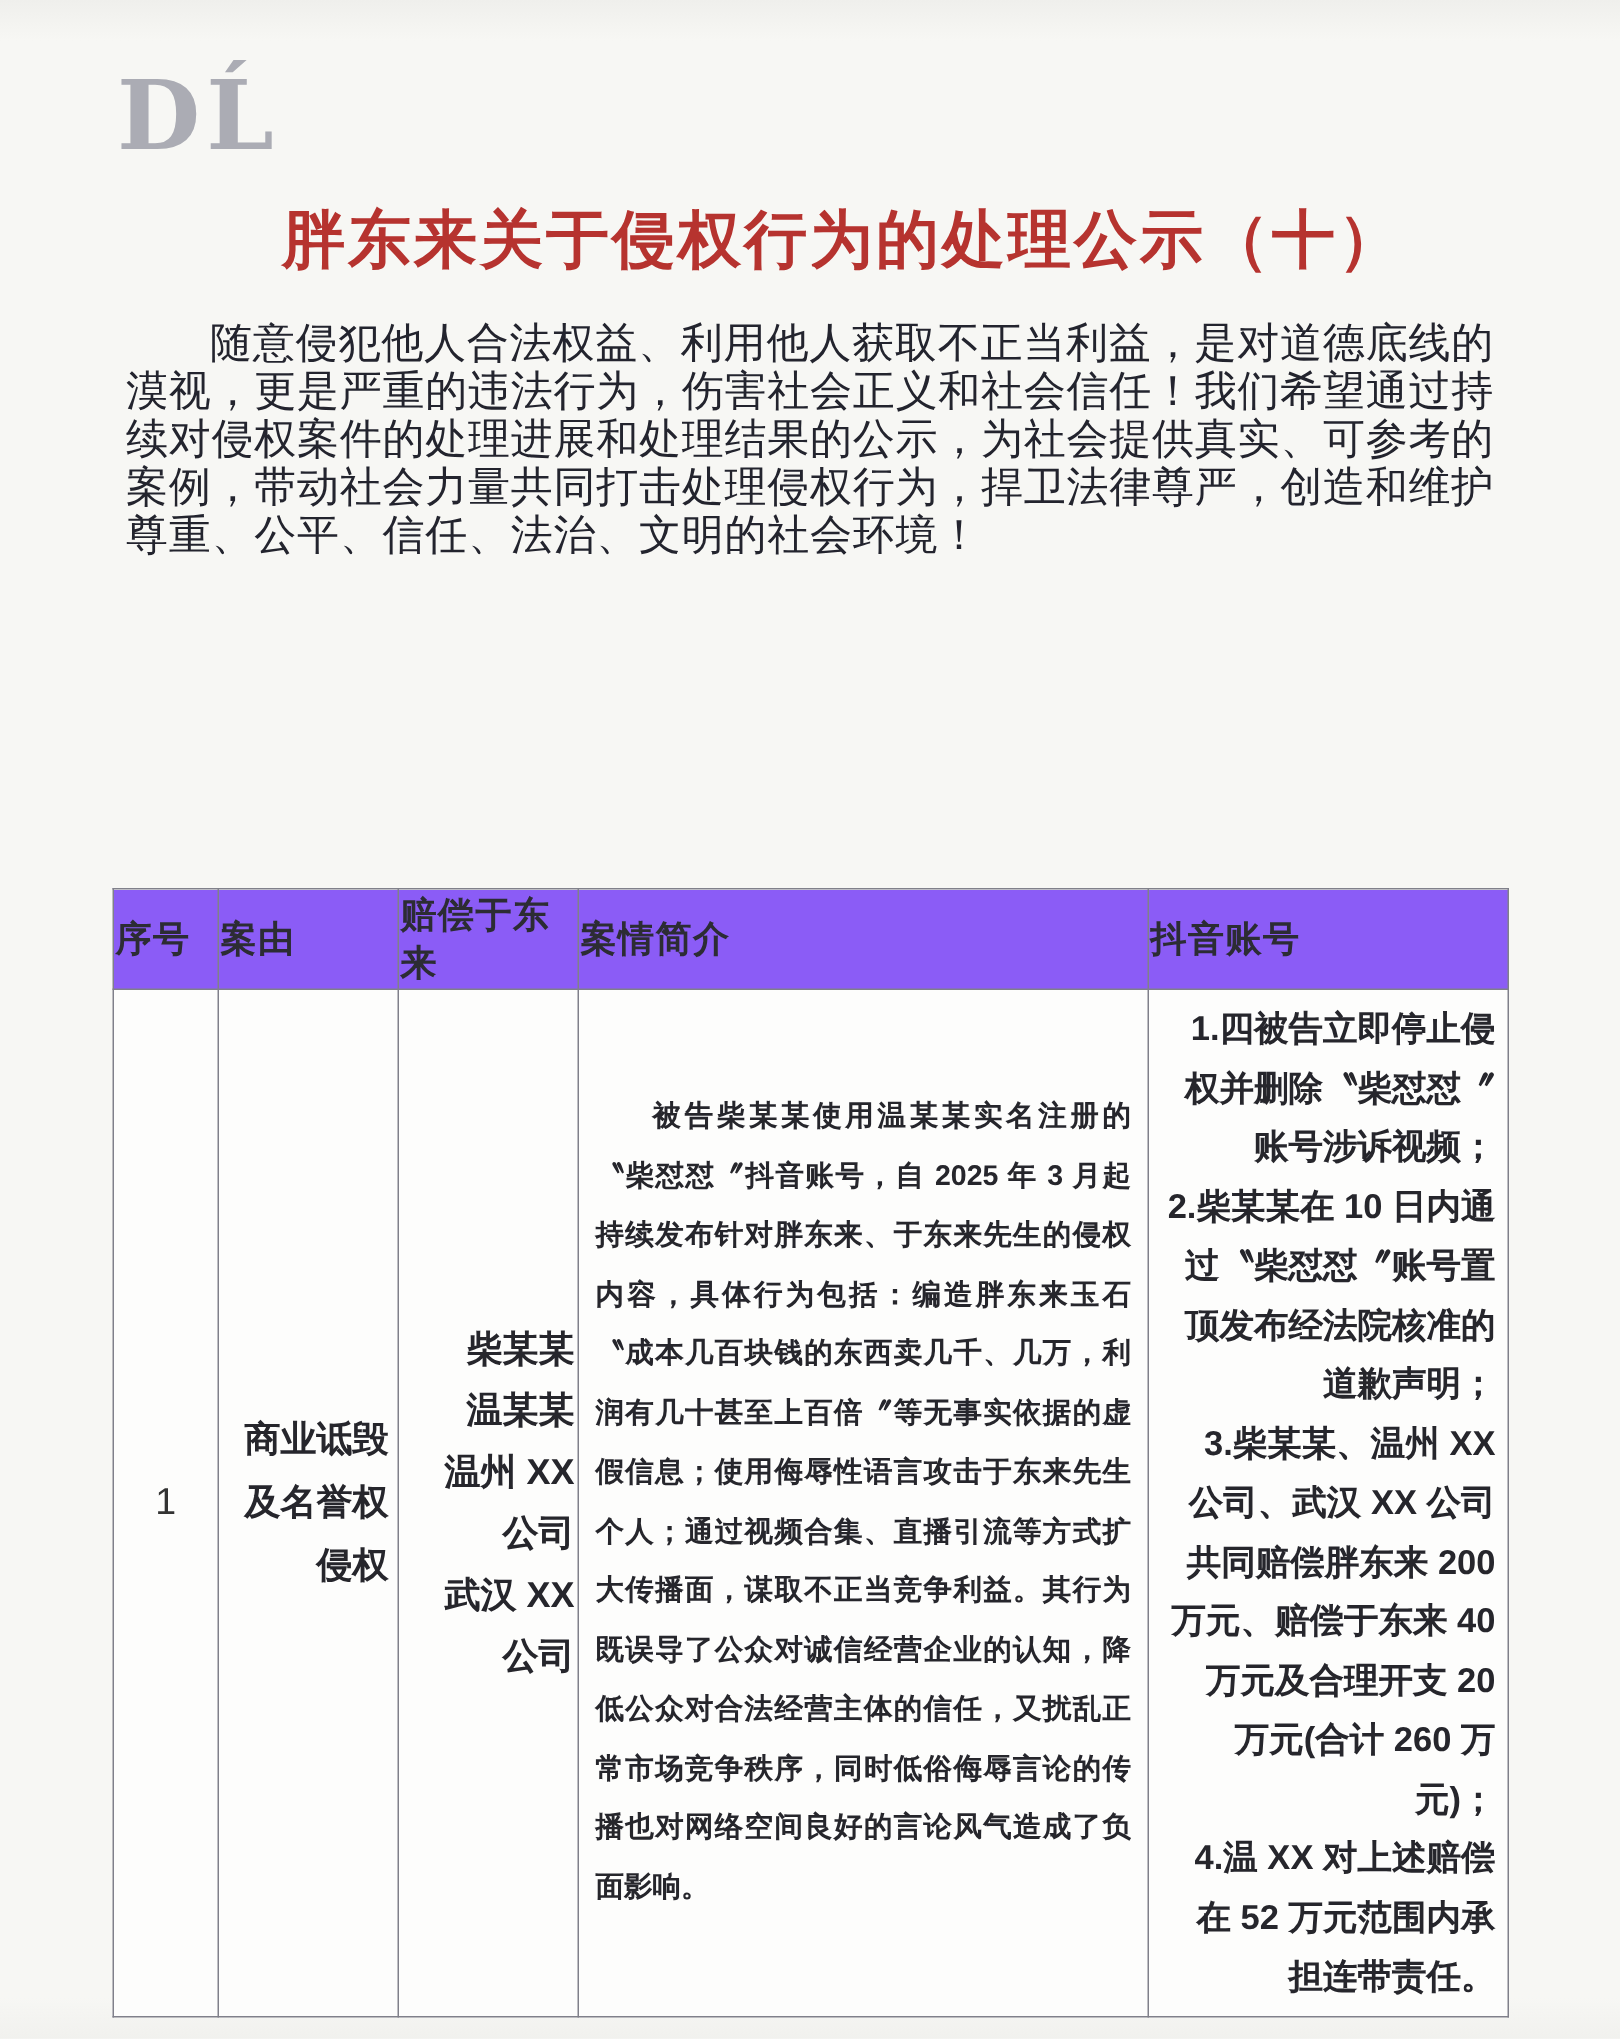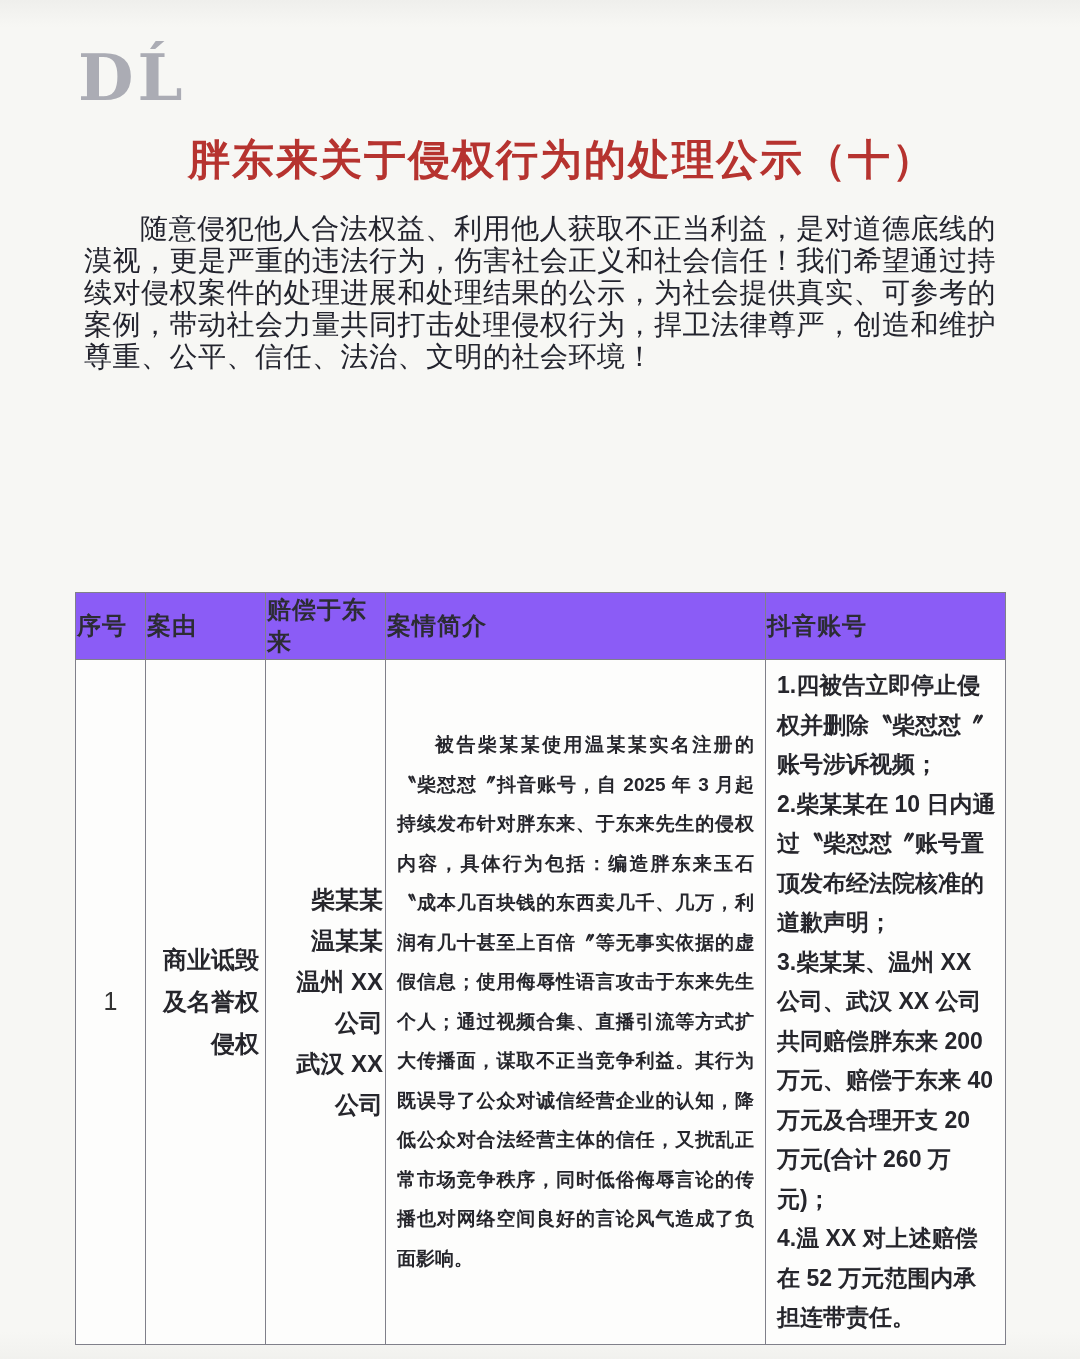--- a/index.html
+++ b/index.html
@@ -55,21 +55,21 @@
   td.cell-cause{font-size:24px;line-height:42px;padding:0 6px 0 10px;text-align:right;}
   td.cell-parties{font-size:24px;line-height:41px;text-align:right;white-space:pre-line;padding:0 2px;}
   td.cell-summary{
     font-size:19px;line-height:39.5px;
     padding:18px 11px;text-align:justify;text-indent:2em;
   }
   td.cell-result{
     font-size:23px;line-height:39.5px;
     padding:6px 8px 6px 11px;vertical-align:top;text-align:left;
   }
-  td.cell-result p{margin:0;}
+  td.cell-result p{margin:0;text-align:right;}
 </style>
 </head>
 <body>
 
 <div class="page">
 
   <div class="logo">DĹ</div>
 
   <div class="title">胖东来关于侵权行为的处理公示（十）</div>
 

